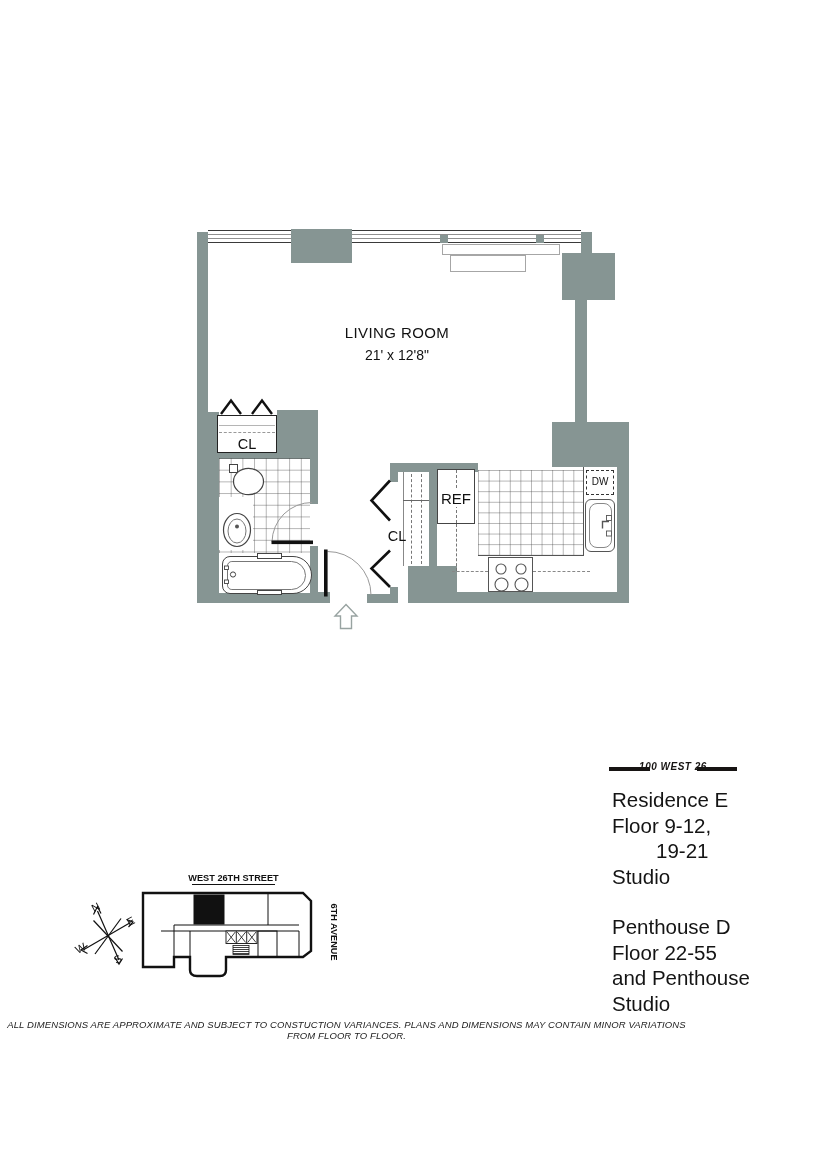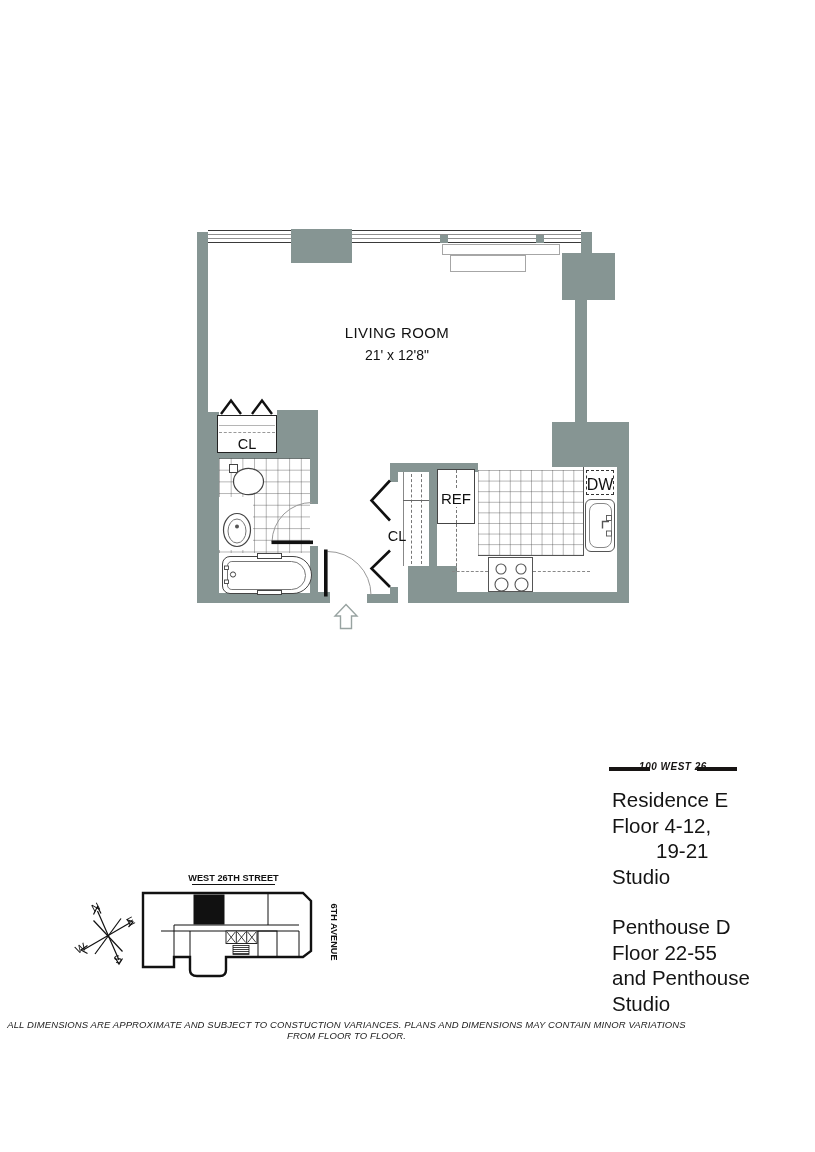--- a/index.html
+++ b/index.html
@@ -18,21 +18,21 @@
   .tiles.kitchen{background-size:10.6px 10.6px;}
   .whitepatch{position:absolute;background:#fff;}
   .vdash{position:absolute;width:0;border-left:1px dashed #777;}
   .hdash{position:absolute;height:0;border-top:1px dashed #777;}
   .lbl{position:absolute;text-align:center;color:#111;}
   .lbl.room{font-size:15px;letter-spacing:.4px;}
   .lbl.dims{font-size:14px;}
   .lbl.cl{font-size:14.5px;}
   .lbl.appl{font-size:15px;}
   .lbl.appl span{background:#fff;padding:0 2px;}
-  .lbl.dw{font-size:16px;}
+  .lbl.dw{font-size:10px;}
   svg{position:absolute;overflow:visible;}
   .logo-wrap{position:absolute;}
   .logo-text{display:inline-block;white-space:nowrap;font-weight:700;font-size:27px;line-height:27px;
      transform:scale(0.66,1.45);transform-origin:0 0;color:#171413;}
   .addr-text{position:absolute;text-align:center;font-size:10px;font-weight:700;letter-spacing:.5px;color:#171413;font-style:italic;}
   .addr-bar{position:absolute;background:#171413;height:4px;}
   .resblock{position:absolute;font-size:20.5px;line-height:25.5px;color:#141414;}
   .resblock .indent{padding-left:44px;}
   .disclaimer{position:absolute;width:693px;text-align:center;font-style:italic;font-size:9.5px;color:#222;letter-spacing:.1px;}
 </style>
@@ -168,21 +168,21 @@
       <path d="M609,521.5 h-6.5 v7" fill="none" stroke-width="1.4"></path>
     </g>
   </svg>
 
   <div class="addr-bar" style="left:609px;top:766.5px;width:41px;"></div>
   <div class="addr-bar" style="left:697px;top:766.5px;width:40px;"></div>
   <div class="addr-text" style="left:606px;top:761px;width:134px;">100 WEST 26</div>
 
   <div class="resblock" style="left:612px;top:787px;">
     <div>Residence E</div>
-    <div>Floor 4-12,</div>
+    <div>Floor 9-12,</div>
     <div class="indent">19-21</div>
     <div>Studio</div>
   </div>
 
   <div class="resblock" style="left:612px;top:914px;">
     <div>Penthouse D</div>
     <div>Floor 22-55</div>
     <div>and Penthouse</div>
     <div>Studio</div>
   </div>

